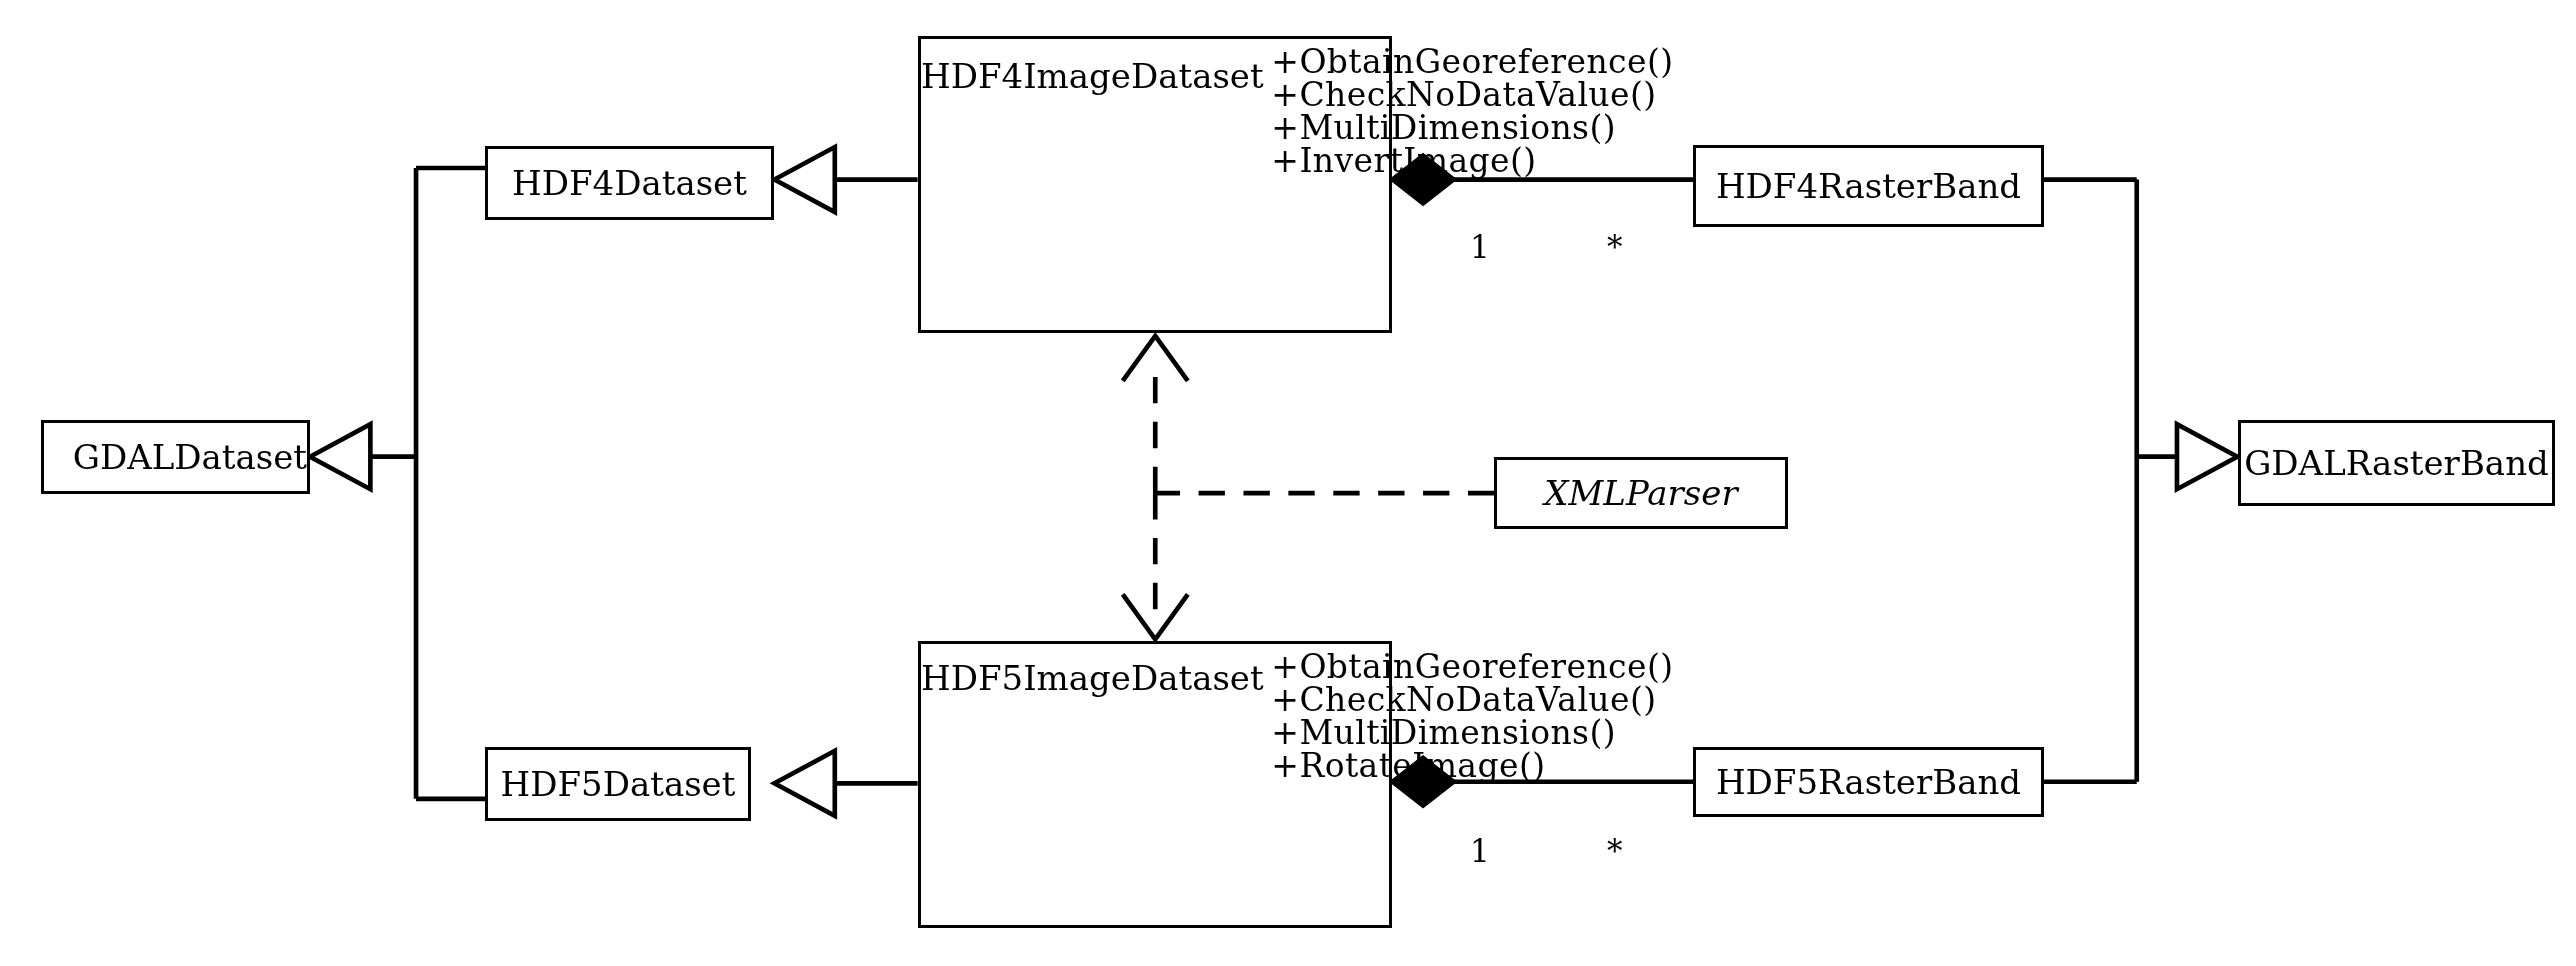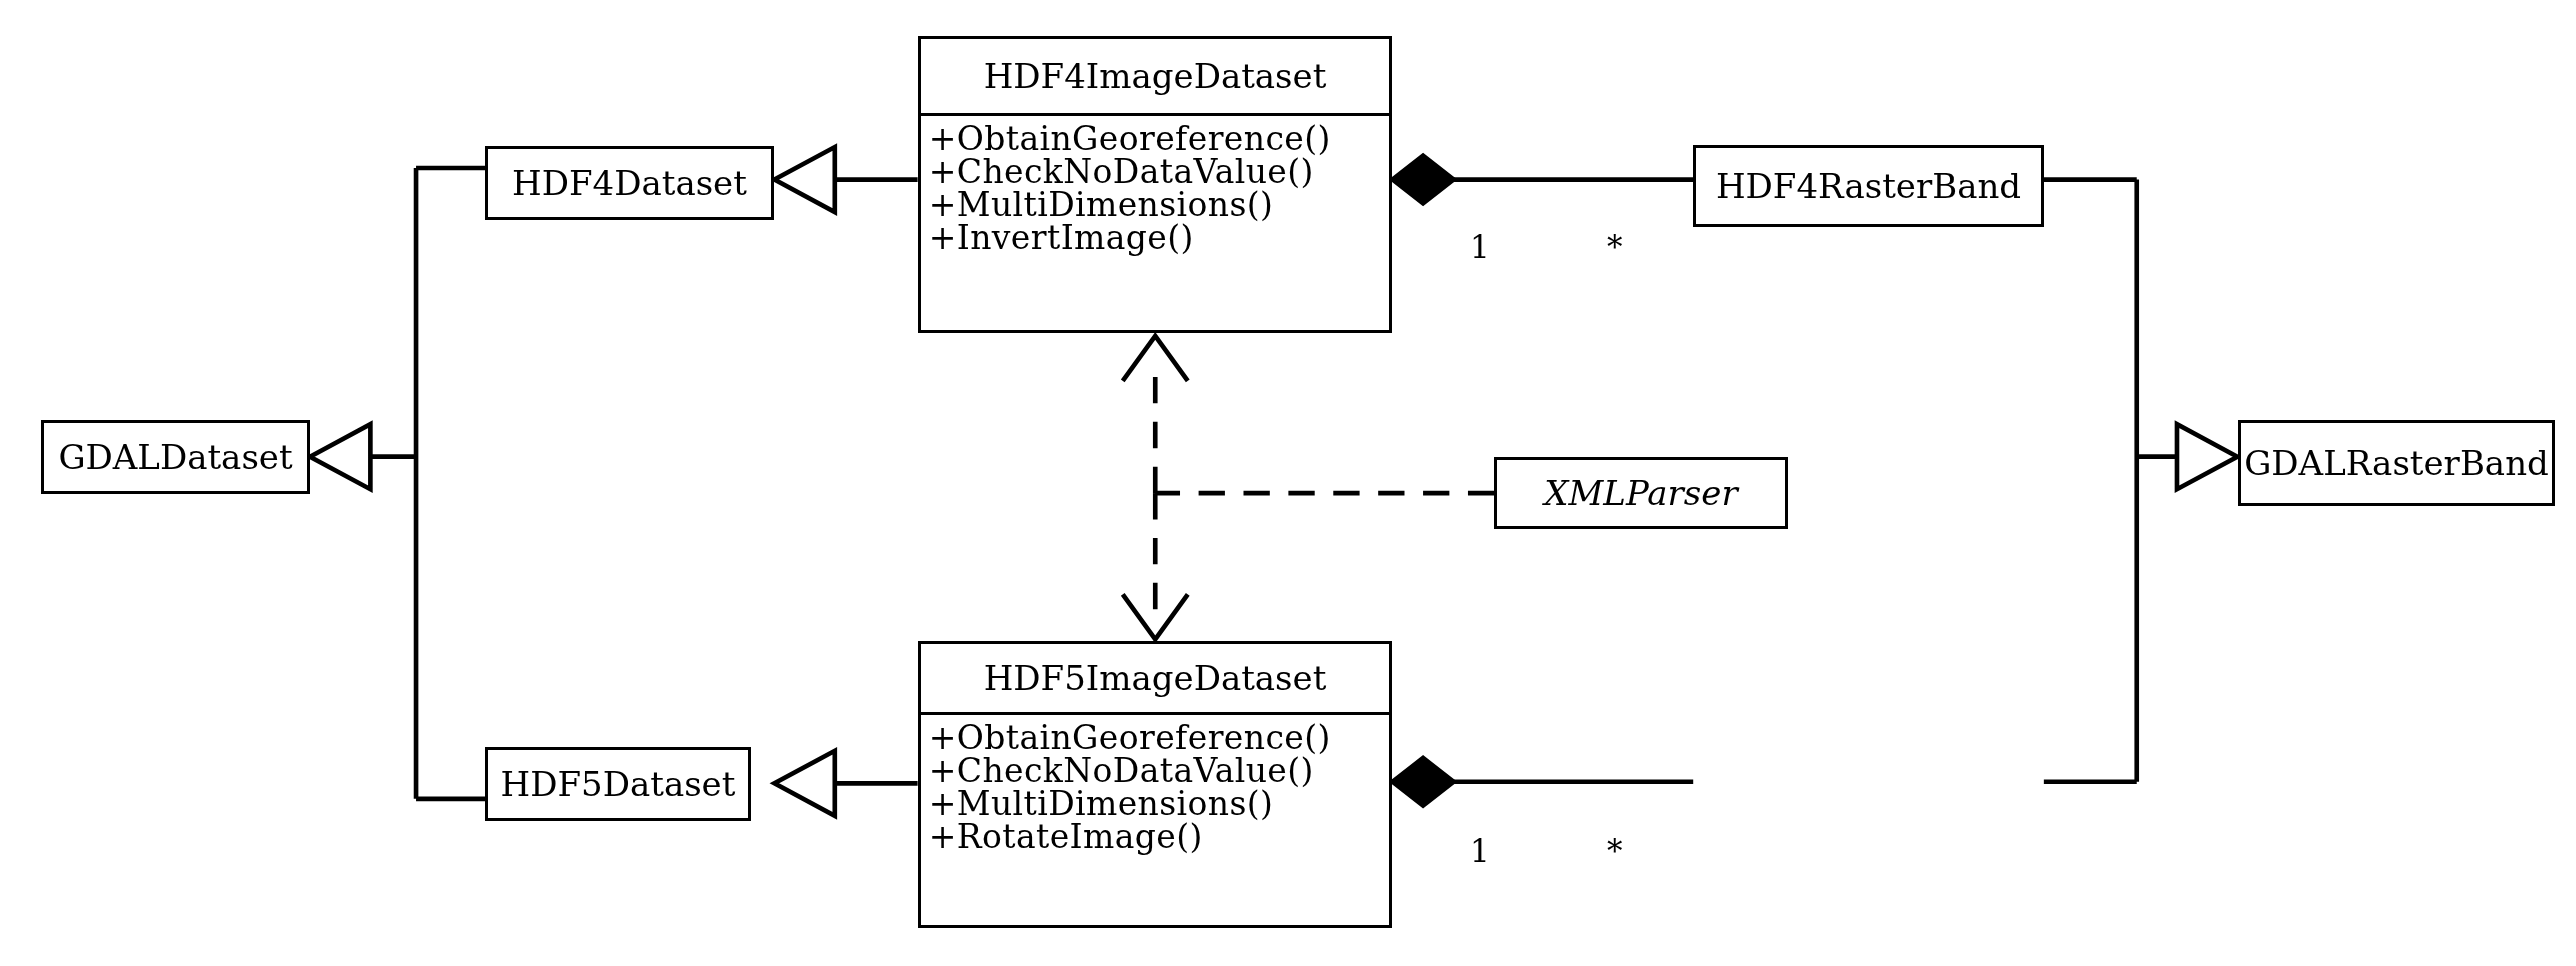--- a/index.html
+++ b/index.html
@@ -65,21 +65,21 @@
   }
   
   .simple-box {
     display: flex;
     align-items: center;
     justify-content: center;
   }
   
   .compartment-box {
     display: flex;
-    flex-direction: column;
+    flex-direction: row;
   }
   .compartment-title {
     display: flex;
     align-items: center;
     justify-content: center;
   }
 </style>
 </head>
 <body>
 
@@ -132,21 +132,21 @@
 
     <g>
       <polyline points="1450,492 1492,434 1534,492" fill="none" stroke="#000000" stroke-width="6" stroke-linejoin="miter"></polyline>
     </g>
 
     <g>
       <polyline points="1450,768 1492,826 1534,768" fill="none" stroke="#000000" stroke-width="6" stroke-linejoin="miter"></polyline>
     </g>
   </svg>
 
-  <div class="uml-class simple-box" style="left:41px; top:420px; width:269px; height:74px;">
+  <div class="uml-class simple-box" style="left:41px; top:420px; width:269px; height:74px;justify-content:flex-end;">
     <div class="uml-class-name">GDALDataset</div>
   </div>
 
   <div class="uml-class simple-box" style="left:485px; top:146px; width:289px; height:74px;">
     <div class="uml-class-name">HDF4Dataset</div>
   </div>
 
   <div class="uml-class simple-box" style="left:485px; top:747px; width:266px; height:74px;">
     <div class="uml-class-name">HDF5Dataset</div>
   </div>
@@ -178,20 +178,23 @@
   </div>
 
   <div class="uml-class simple-box" style="left:1494px; top:457px; width:294px; height:72px;font-style:italic;">
     <div class="uml-class-name">XMLParser</div>
   </div>
 
   <div class="uml-class simple-box" style="left:1693px; top:145px; width:351px; height:82px;">
     <div class="uml-class-name">HDF4RasterBand</div>
   </div>
 
+  <div class="uml-class simple-box" style="left:1693px; top:747px; width:351px; height:70px;">
+    <div class="uml-class-name">HDF5RasterBand</div>
+  </div>
 
   <div class="uml-class simple-box" style="left:2238px; top:420px; width:317px; height:86px;">
     <div class="uml-class-name">GDALRasterBand</div>
   </div>
 
   <div class="multiplicity" style="left:1470px; top:232px;">1</div>
 
   <div class="multiplicity" style="left:1607px; top:232px;">*</div>
 
   <div class="multiplicity" style="left:1470px; top:836px;">1</div>

